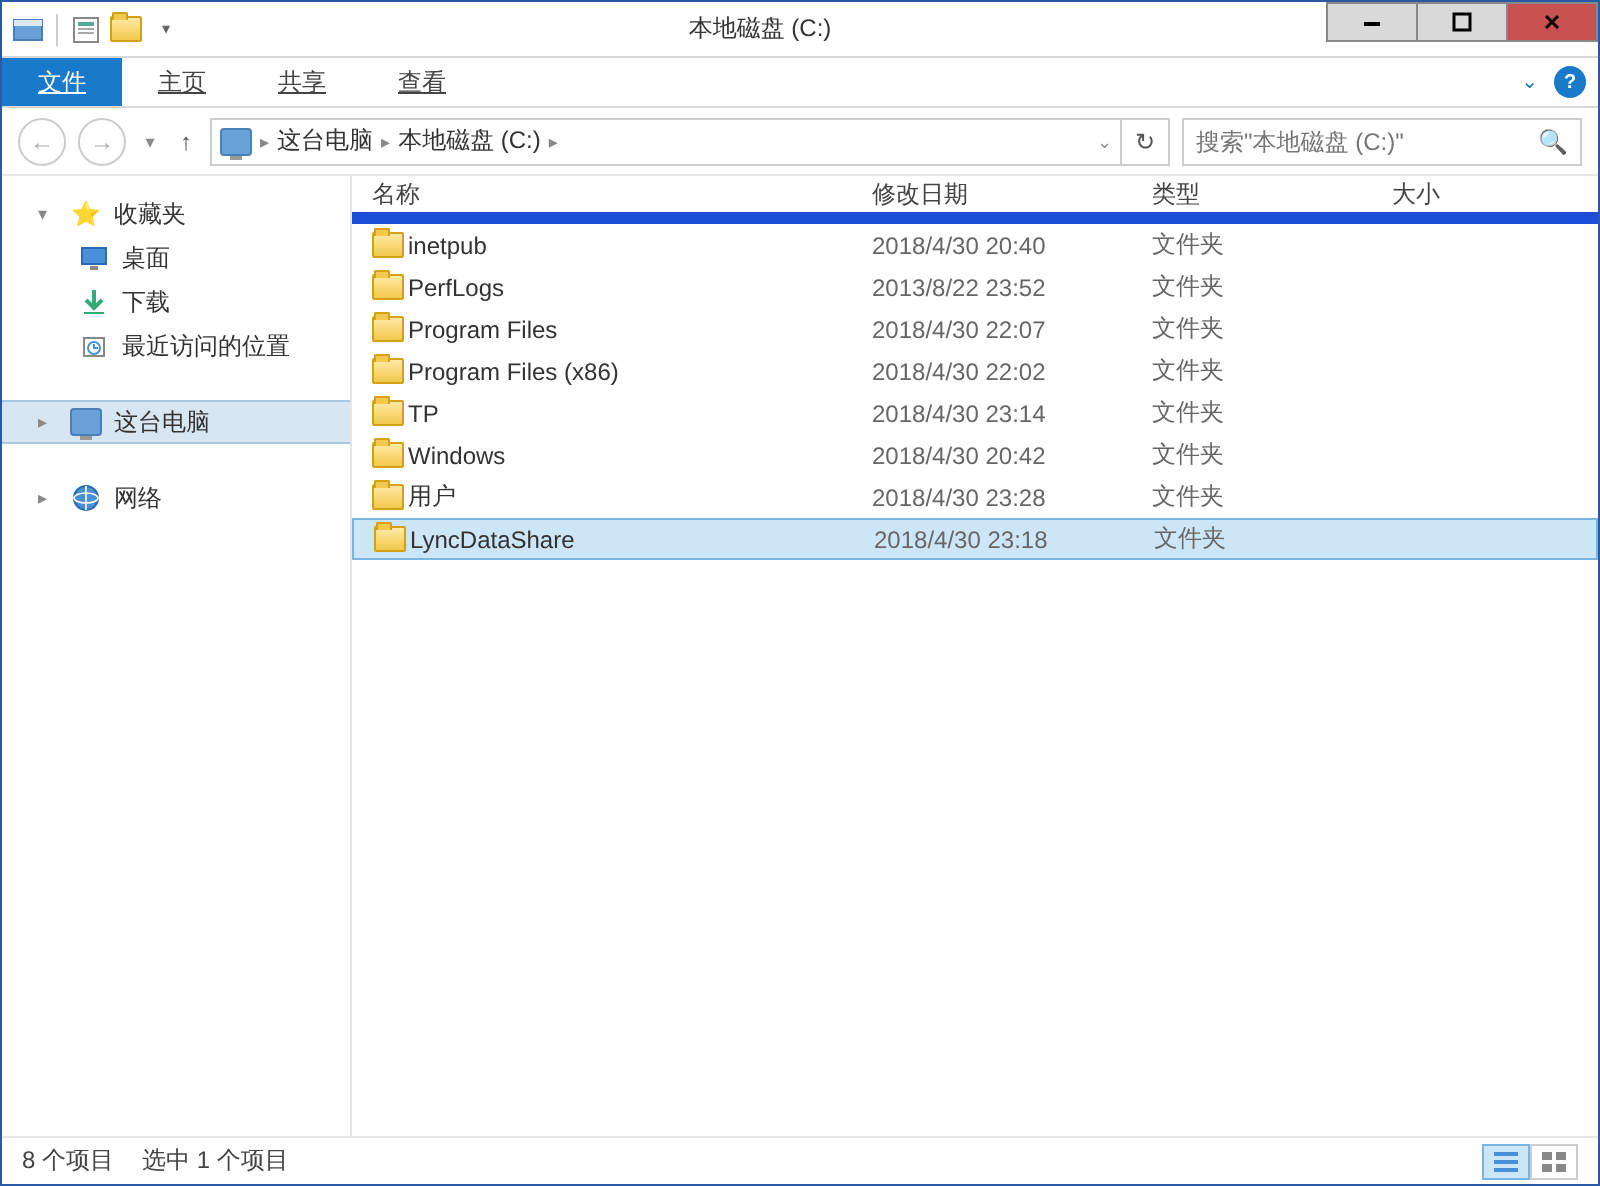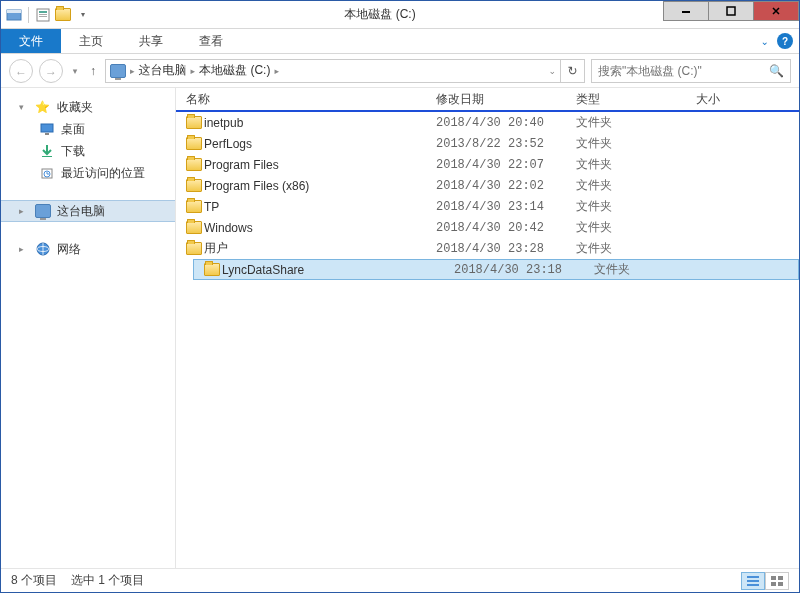--- a/index.html
+++ b/index.html
@@ -13,21 +13,21 @@
   .qat-sep { width: 1px; height: 16px; background: #ccc; margin: 0 3px; }
   .title-text { flex: 1; text-align: center; font-size: 12px; color: #333; }
   .win-controls { display: flex; height: 100%; }
   .win-btn { width: 46px; height: 20px; display: flex; align-items: center; justify-content: center; border: 1px solid #888; margin-left: -1px; font-size: 11px; background: #fff; }
   .win-btn.min { background: #d9d9d9; }
   .win-btn.max { background: #d9d9d9; }
   .win-btn.close { background: #c75050; color: #000; }
 
   
   .ribbon { height: 25px; background: #fff; display: flex; align-items: stretch; border-bottom: 1px solid #d8d8d8; position: relative; }
-  .ribbon-tab { padding: 0 18px; font-size: 12px; color: #444; display: flex; align-items: center; cursor: default; }
+  .ribbon-tab { padding: 0 18px; font-size: 12px; color: #444; display: flex; align-items: center; cursor: default; text-decoration: underline; }
   .ribbon-tab.file { background: #1979ca; color: #fff; }
   .ribbon-right { position: absolute; right: 6px; top: 0; height: 100%; display: flex; align-items: center; gap: 8px; }
   .help-icon { width: 16px; height: 16px; border-radius: 50%; background: #1979ca; color: #fff; font-size: 10px; display: flex; align-items: center; justify-content: center; font-weight: bold; }
   .chev { color: #1979ca; font-size: 10px; }
 
   
   .addr-row { height: 34px; display: flex; align-items: center; padding: 4px 8px; gap: 6px; border-bottom: 1px solid #e5e5e5; }
   .nav-btn { width: 24px; height: 24px; border: 1px solid #ccc; border-radius: 50%; display: flex; align-items: center; justify-content: center; color: #aaa; font-size: 12px; }
   .nav-drop { width: 12px; color: #888; font-size: 9px; text-align: center; }
   .addr-bar { flex: 1; height: 24px; border: 1px solid #ccc; display: flex; align-items: center; padding: 0 4px; font-size: 12px; color: #333; gap: 4px; }
@@ -42,30 +42,30 @@
   .nav-pane { width: 175px; border-right: 1px solid #e5e5e5; padding-top: 8px; font-size: 12px; color: #333; }
   .nav-group { margin-bottom: 16px; }
   .nav-item { display: flex; align-items: center; height: 22px; padding-left: 18px; gap: 6px; cursor: default; }
   .nav-item.child { padding-left: 38px; }
   .nav-item.selected { background: #d8e6f2; border: 1px solid #a8c8e4; border-left: none; border-right: none; }
   .nav-expand { width: 10px; color: #888; font-size: 9px; display: inline-block; }
   .nico { width: 16px; height: 16px; display: flex; align-items: center; justify-content: center; font-size: 12px; }
 
   
   .content { flex: 1; display: flex; flex-direction: column; }
-  .cols { height: 24px; border-bottom: 2px solid #1d4ed8; display: flex; align-items: center; font-size: 12px; color: #444; padding-left: 10px; }
+  .cols { height: 24px; border-bottom: 6px solid #1d4ed8; display: flex; align-items: center; font-size: 12px; color: #444; padding-left: 10px; }
   .col-name { width: 250px; }
   .col-date { width: 140px; }
   .col-type { width: 120px; }
   .col-size { flex: 1; }
   .rows { flex: 1; overflow: auto; }
   .row { height: 21px; display: flex; align-items: center; font-size: 12px; color: #333; padding-left: 10px; }
-  .row.selected { background: #cde6f7; border: 1px solid #7ab5e0; margin-left: 17px; }
+  .row.selected { background: #cde6f7; border: 1px solid #7ab5e0; }
   .r-name { width: 250px; display: flex; align-items: center; gap: 2px; }
-  .r-date { width: 140px; color: #666; font-family: Liberation Mono, monospace; }
+  .r-date { width: 140px; color: #666; }
   .r-type { width: 120px; color: #666; }
   .folder-ico { width: 16px; height: 13px; background: linear-gradient(#ffe9a6, #f2c94c); border: 1px solid #d4a017; border-radius: 1px; position: relative; }
   .folder-ico::before { content: ""; position: absolute; top: -3px; left: 0; width: 6px; height: 3px; background: #f2c94c; border: 1px solid #d4a017; border-bottom: none; border-radius: 1px 1px 0 0; }
 
   
   .status { height: 24px; border-top: 1px solid #e5e5e5; display: flex; align-items: center; font-size: 12px; color: #444; padding: 0 10px; justify-content: space-between; }
   .status-left { display: flex; gap: 14px; }
   .view-toggle { display: flex; gap: 0; }
   .view-btn { width: 24px; height: 18px; border: 1px solid #ccc; display: flex; align-items: center; justify-content: center; font-size: 10px; color: #555; }
   .view-btn.active { background: #cde6f7; border-color: #7ab5e0; }

